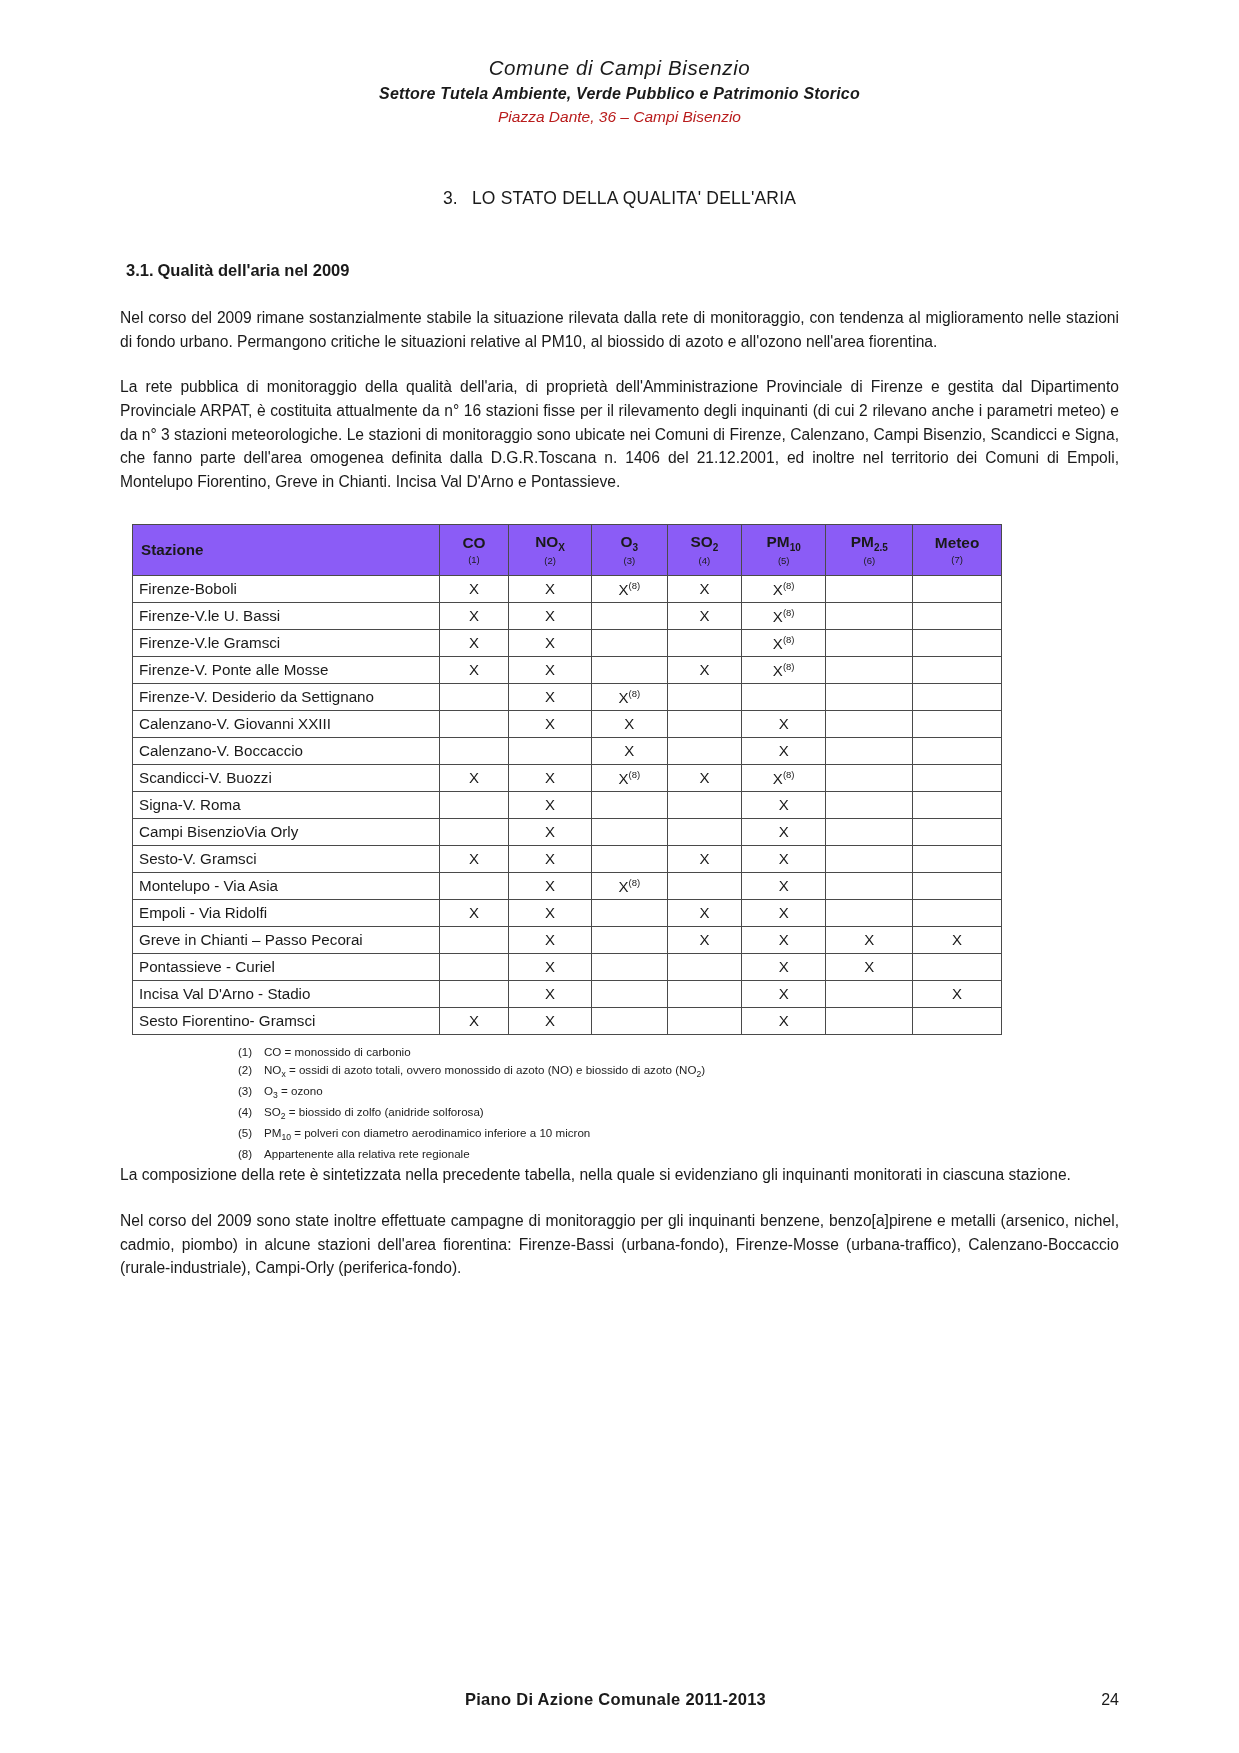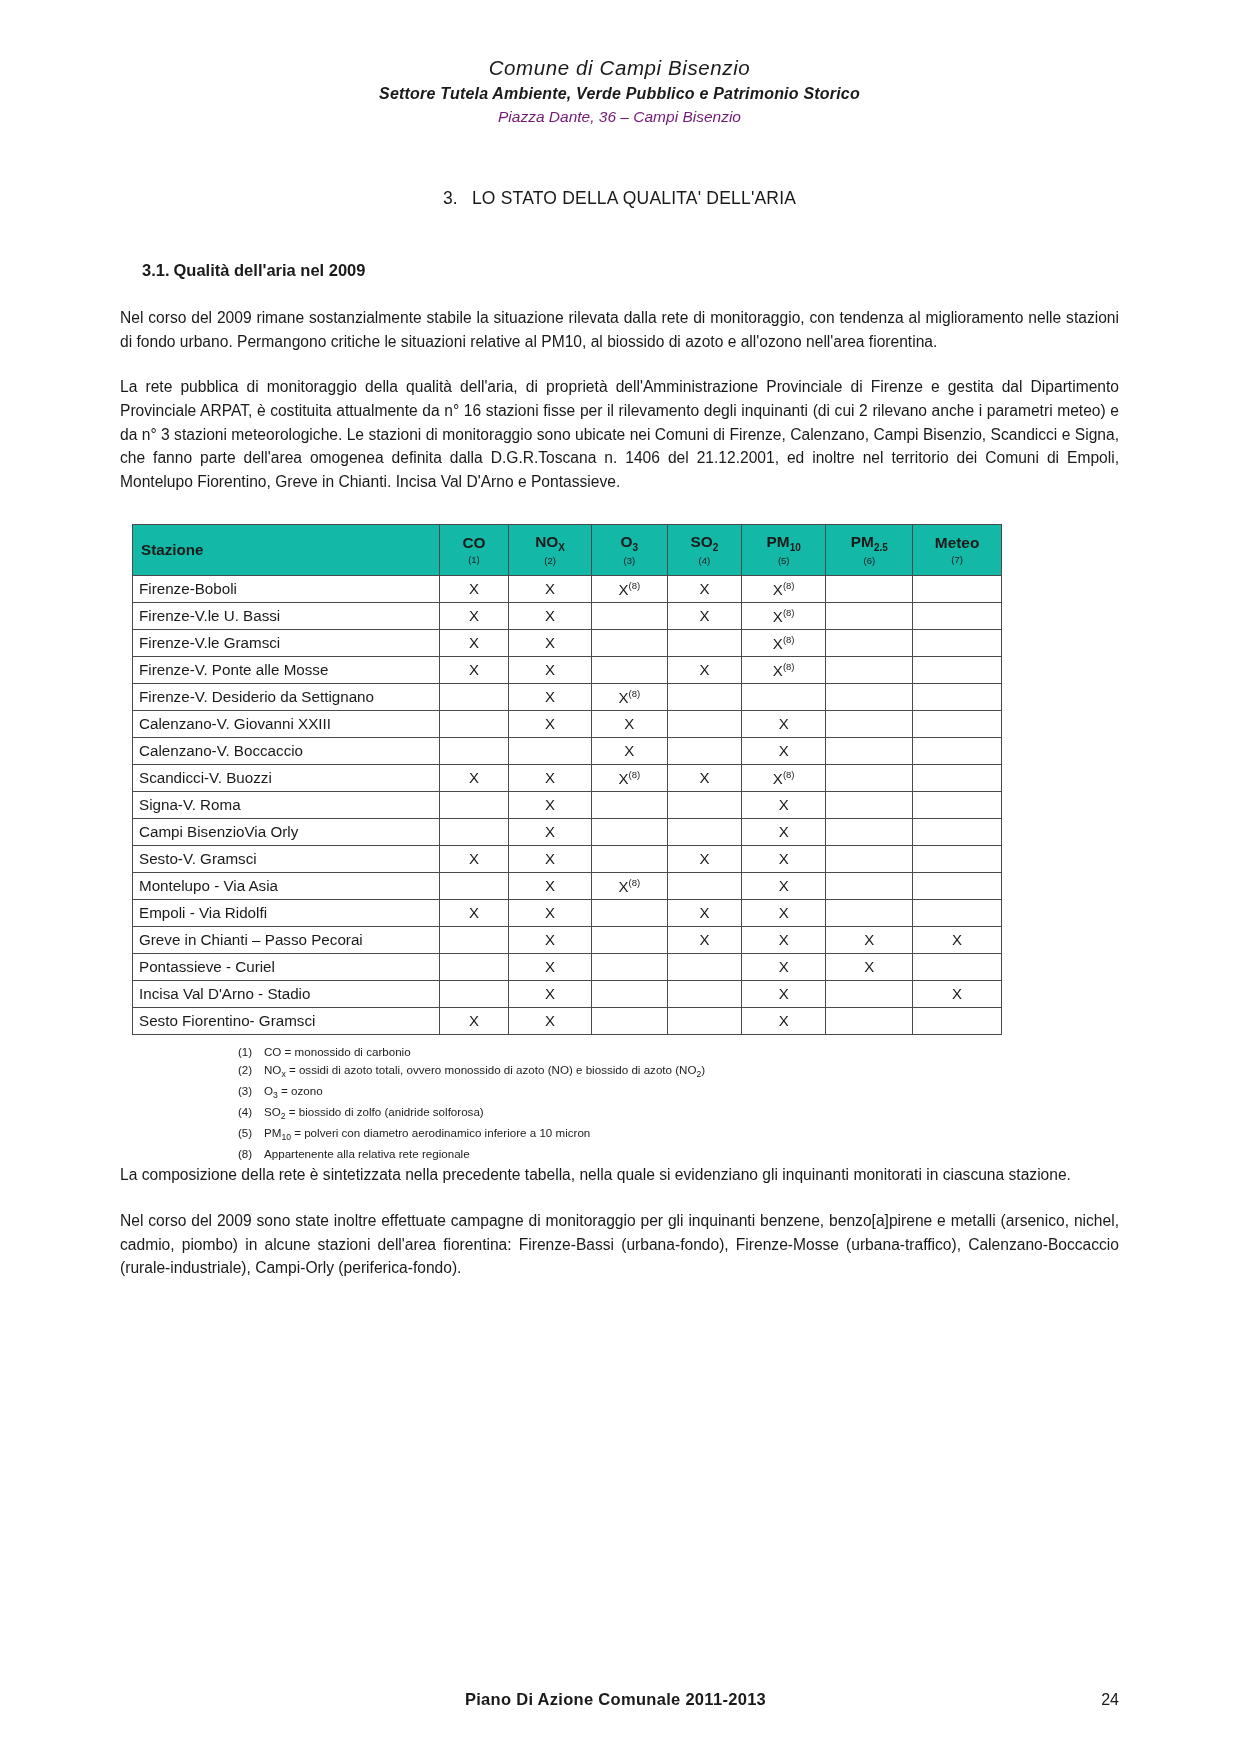--- a/index.html
+++ b/index.html
@@ -35,38 +35,38 @@
   .doc-header .h-line2 {
     font-weight: bold;
     font-style: italic;
     font-size: 16px;
     letter-spacing: 0.2px;
     margin-bottom: 5px;
   }
   .doc-header .h-line3 {
     font-style: italic;
     font-size: 15.5px;
-    color: #701a75;
+    color: #b91c1c;
   }
 
   
   .chapter-title {
     text-align: center;
     font-weight: normal;
     font-size: 17.5px;
     letter-spacing: 0.2px;
     margin: 0 0 52px 0;
   }
   .chapter-title .num {
     margin-right: 14px;
   }
   .section-title {
     font-weight: bold;
     font-size: 16.5px;
-    margin: 0 0 26px 22px;
+    margin: 0 0 26px 6px;
   }
   .section-title .num {
     margin-right: 4px;
   }
 
   
   p.body {
     font-size: 15.6px;
     line-height: 1.52;
     text-align: justify;
@@ -83,21 +83,21 @@
     width: 100%;
     font-size: 14.6px;
     table-layout: fixed;
   }
   table.stations th, table.stations td {
     border: 1px solid #4a4a4a;
     padding: 2px 4px;
     vertical-align: middle;
   }
   table.stations thead th {
-    background: #14b8a6;
+    background: #8b5cf6;
     text-align: center;
     font-weight: bold;
     font-size: 15.4px;
     height: 44px;
     padding: 3px 2px;
   }
   table.stations thead th.station-col {
     text-align: left;
     padding-left: 8px;
     font-size: 15.2px;

